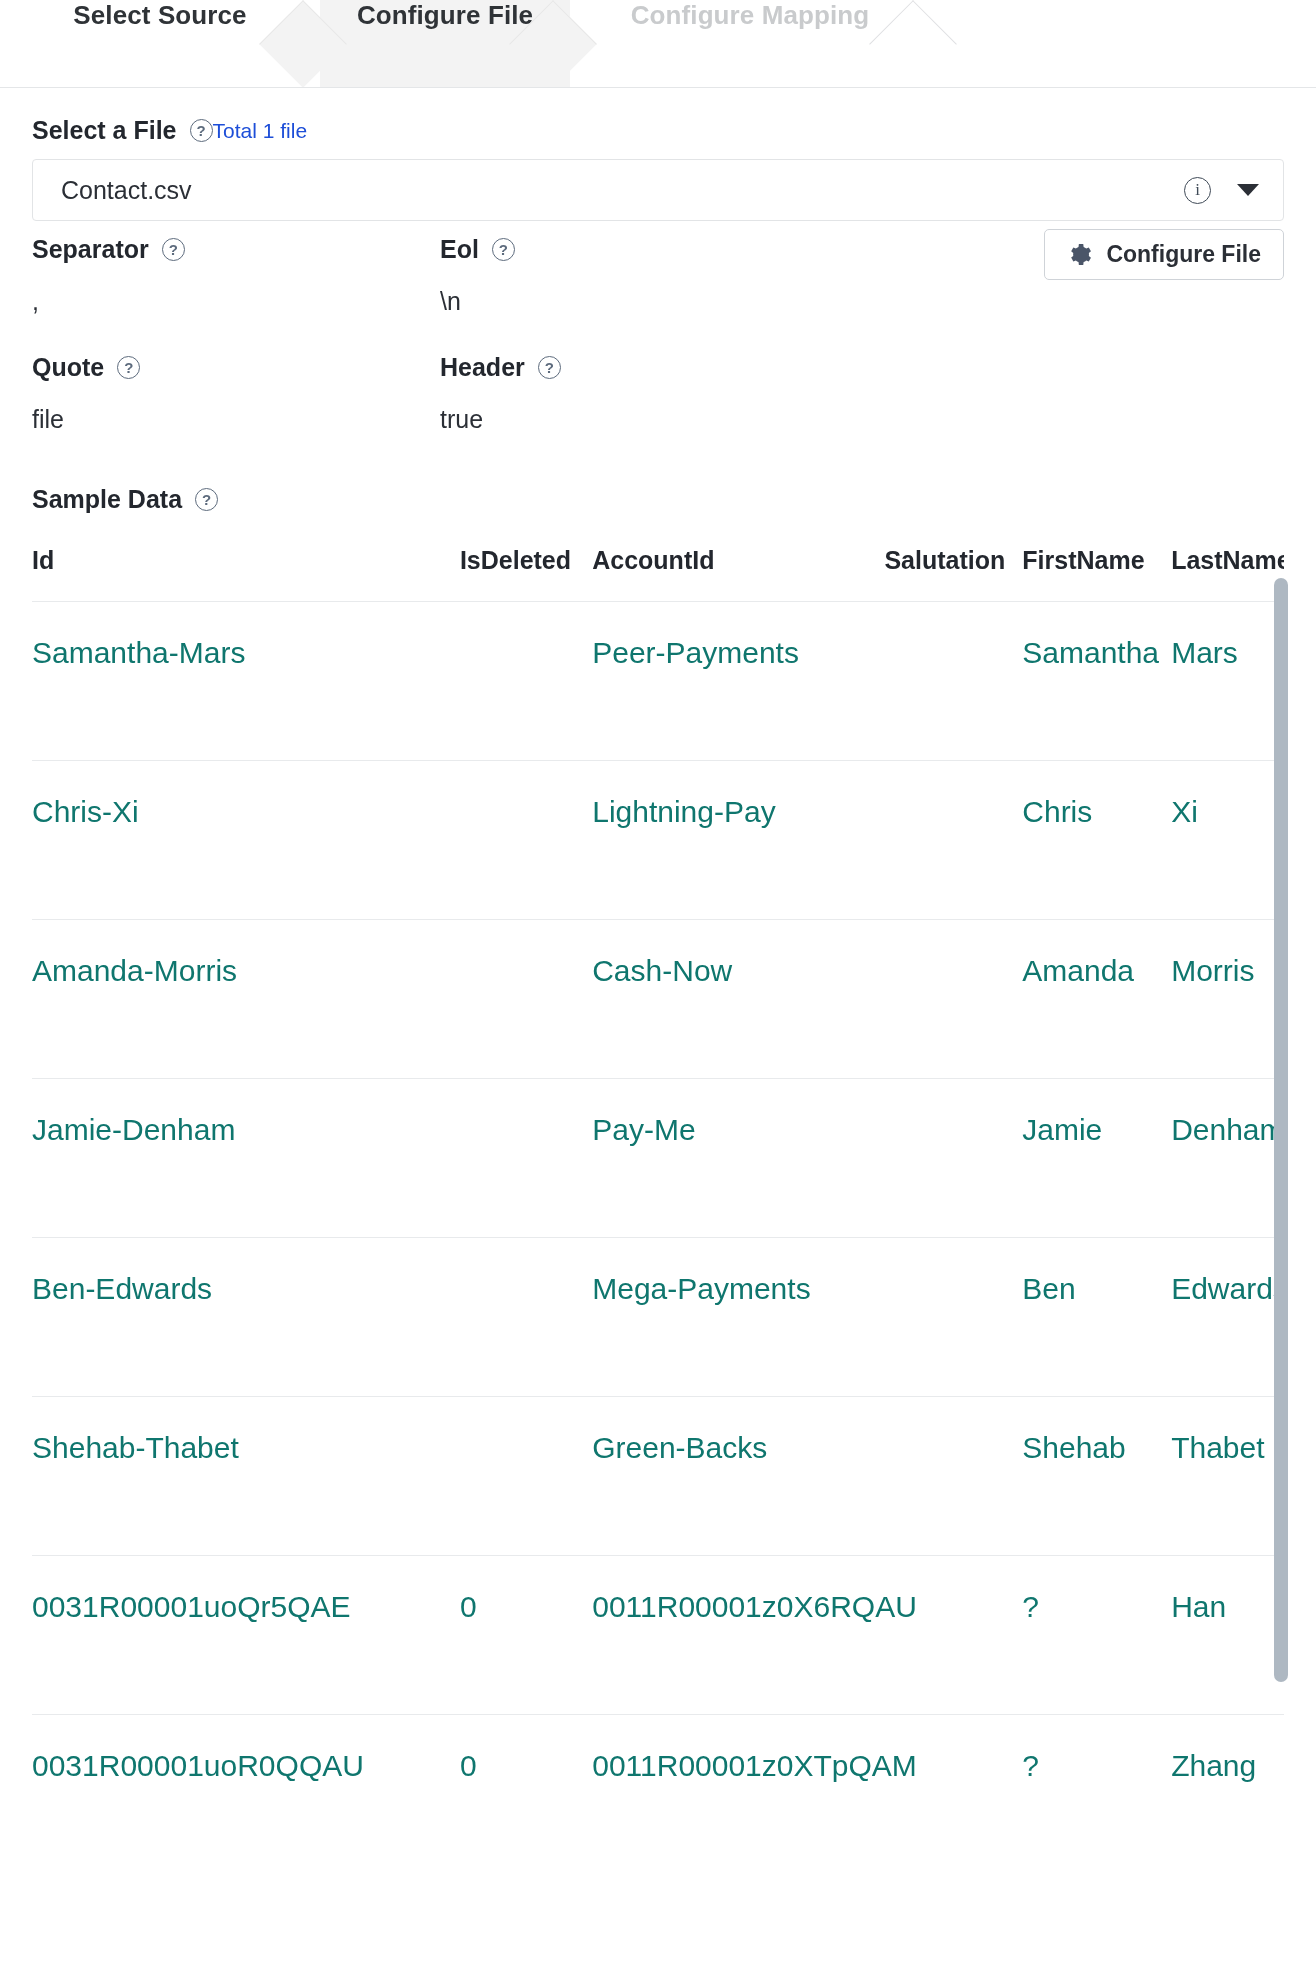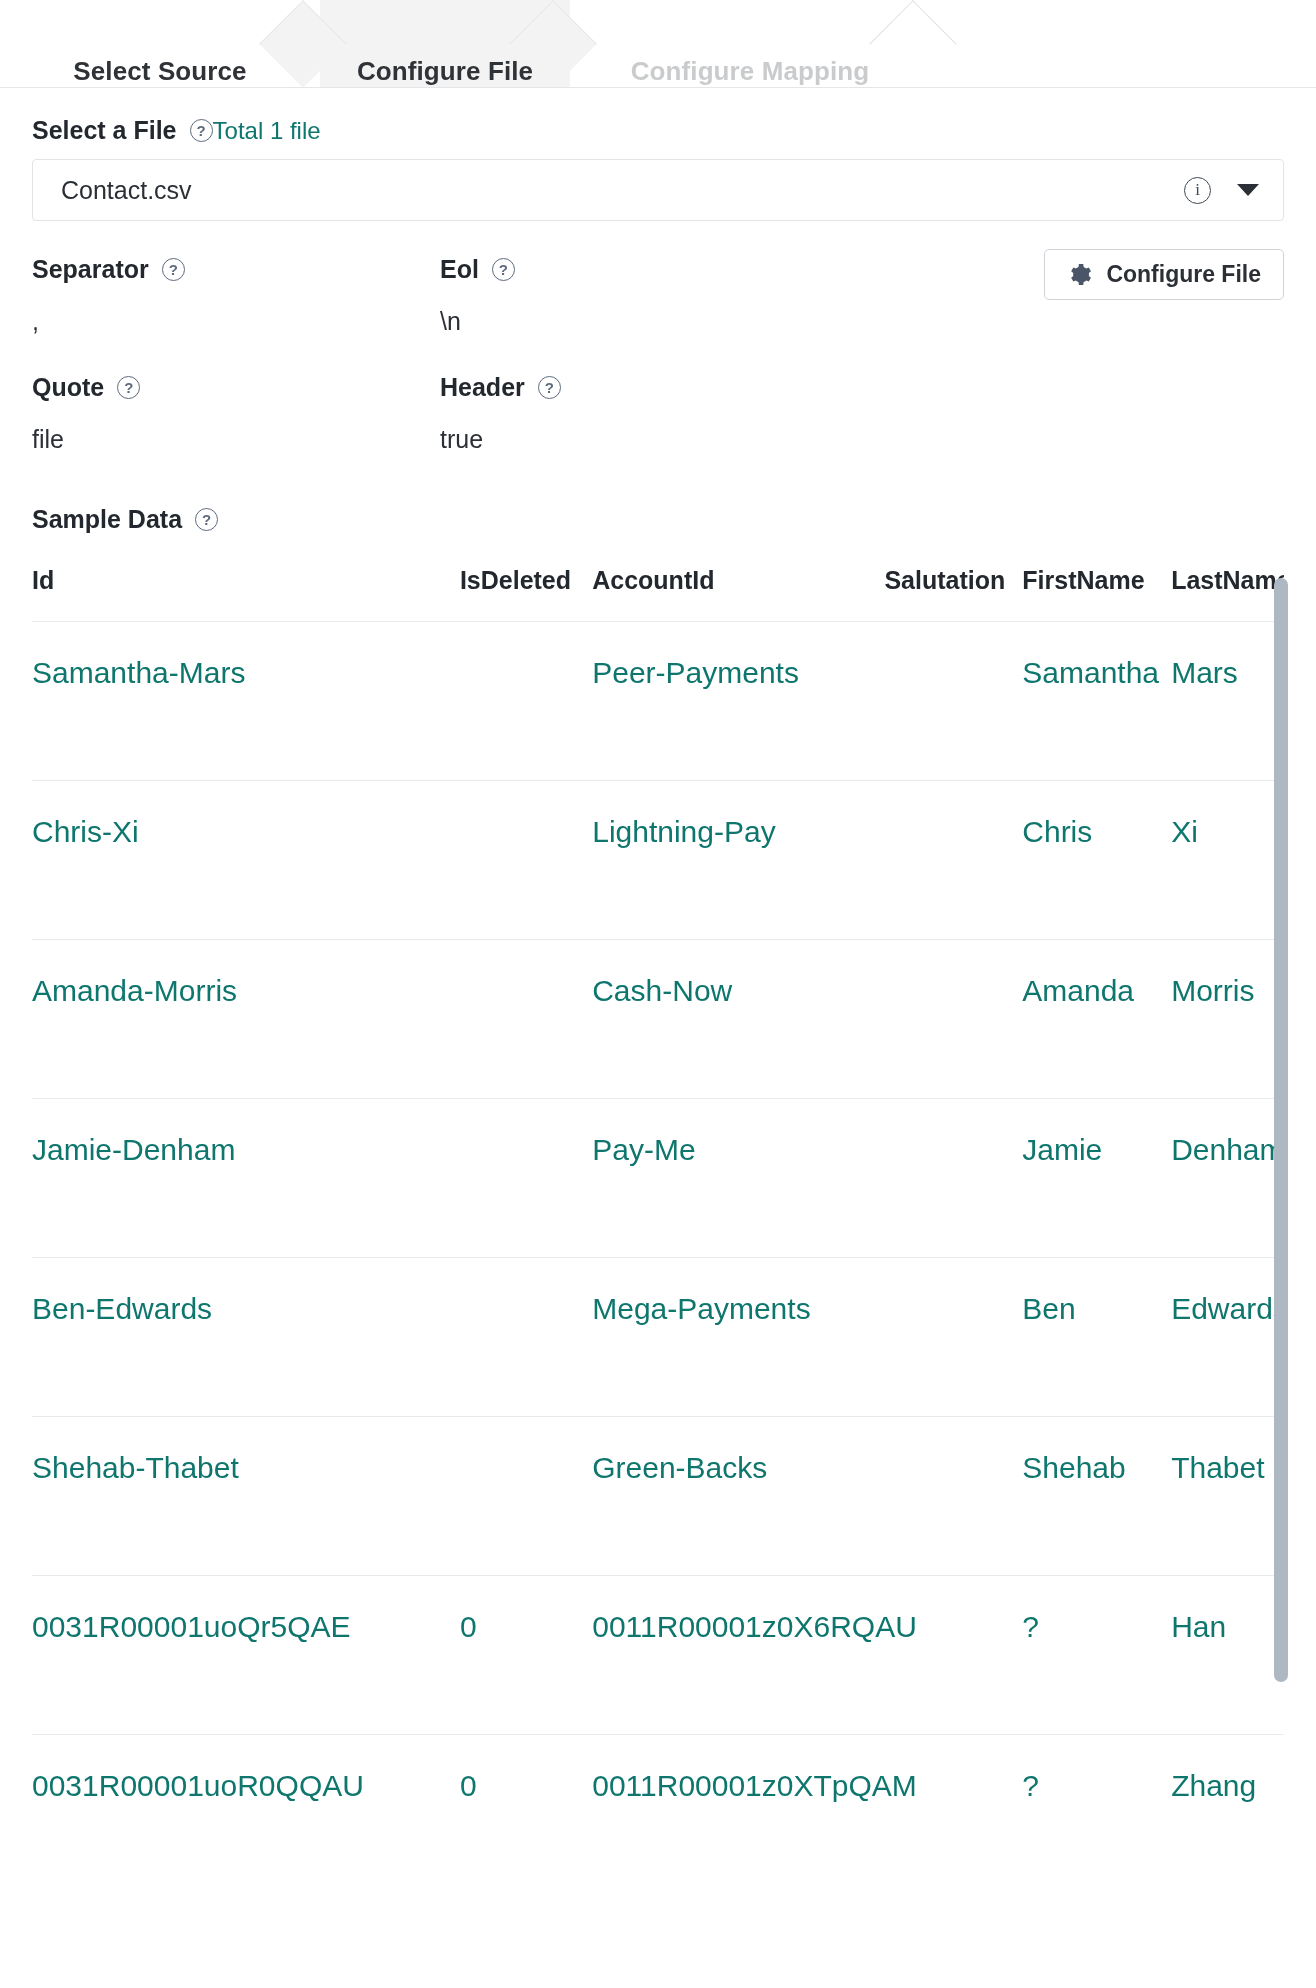--- a/index.html
+++ b/index.html
@@ -22,21 +22,21 @@
   }
   .steps {
     display: flex;
     height: 100%;
     align-items: stretch;
   }
   .step {
     position: relative;
     flex: 0 0 auto;
     display: flex;
-    align-items: flex-end;
+    align-items: flex-start;
     justify-content: center;
     font-size: 26px;
     font-weight: bold;
     letter-spacing: .1px;
     color: #2f3337;
     background: transparent;
     height: 100%;
   }
   .step.s1 { width: 320px; }
   .step.s2 { width: 250px; }
@@ -81,22 +81,22 @@
     align-items: center;
     gap: 13px;
   }
   .label {
     font-size: 25px;
     font-weight: bold;
     color: #23272e;
     white-space: nowrap;
   }
   .total {
-    font-size: 24px;
-    color: #0f766e;
+    font-size: 21px;
+    color: #1d4ed8;
     white-space: nowrap;
   }
 
   
   .help {
     width: 23px;
     height: 23px;
     border: 1.6px solid #5d6b7d;
     border-radius: 50%;
     display: inline-flex;
@@ -145,21 +145,21 @@
     border-right: 11px solid transparent;
     border-top: 12px solid #2b2f36;
     margin-right: 6px;
     flex: 0 0 auto;
   }
 
   
   .prop-grid {
     display: grid;
     grid-template-columns: 408px 1fr;
-    margin-top: 34px;
+    margin-top: 14px;
     position: relative;
   }
   .prop-label-row { display: flex; align-items: center; gap: 13px; }
   .prop-value {
     font-size: 25px;
     color: #2b2f36;
     margin-top: 23px;
     min-height: 30px;
   }
 

